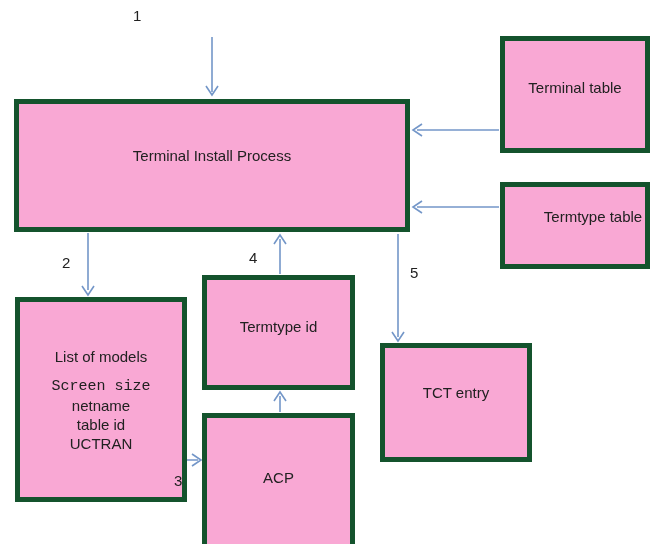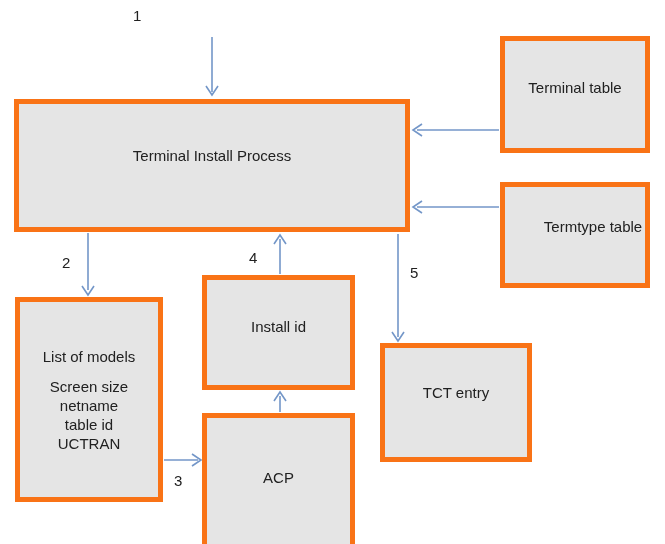--- a/index.html
+++ b/index.html
@@ -9,37 +9,37 @@
     height: 544px;
     background: #ffffff;
     font-family: "Liberation Sans", sans-serif;
     color: #212121;
     font-size: 15px;
     overflow: hidden;
   }
   .box {
     position: absolute;
     box-sizing: border-box;
-    border: 5px solid #f97316;
-    background: #e5e5e5;
+    border: 5px solid #14532d;
+    background: #f9a8d4;
     display: flex;
     flex-direction: column;
     align-items: center;
     justify-content: center;
     text-align: center;
     line-height: 19px;
   }
   .box-tip        { left: 14px;  top: 99px;  width: 396px; height: 133px; padding-bottom: 21px; }
   .box-termtable  { left: 500px; top: 36px;  width: 150px; height: 117px; padding-bottom: 14px; }
-  .box-termtype   { left: 500px; top: 182px; width: 150px; height: 106px; padding-bottom: 18px; padding-left: 36px; }
-  .box-list       { left: 15px;  top: 297px; width: 148px; height: 205px; }
+  .box-termtype   { left: 500px; top: 182px; width: 150px; height: 87px; padding-bottom: 18px; padding-left: 36px; }
+  .box-list       { left: 15px;  top: 297px; width: 172px; height: 205px; }
   .box-terminalid { left: 202px; top: 275px; width: 153px; height: 115px; padding-bottom: 12px; line-height: 25px; }
   .box-acp        { left: 202px; top: 413px; width: 153px; height: 137px; padding-bottom: 8px; }
   .box-tct        { left: 380px; top: 343px; width: 152px; height: 119px; padding-bottom: 20px; }
-  .list-gap { margin-top: 11px; }
+  .list-gap { margin-top: 11px; font-family: Liberation Mono, monospace; }
   .num-label { position: absolute; color: #212121; }
   .step1 {
     position: absolute;
     left: 133px; top: 7px;
     display: flex;
     gap: 24px;
     white-space: nowrap;
   }
   .lbl-2 { left: 62px;  top: 254px; }
   .lbl-3 { left: 174px; top: 472px; }
@@ -111,21 +111,21 @@
 
   <div class="box box-list">
     <div>List of models</div>
     <div class="list-gap">Screen size</div>
     <div>netname</div>
     <div>table id</div>
     <div>UCTRAN</div>
   </div>
 
   <div class="box box-terminalid">
-    <div>Install id</div>
+    <div>Termtype id</div>
   </div>
 
   <div class="box box-acp">
     <span>ACP</span>
   </div>
 
   <div class="box box-tct">
     <span>TCT entry</span>
   </div>
 

